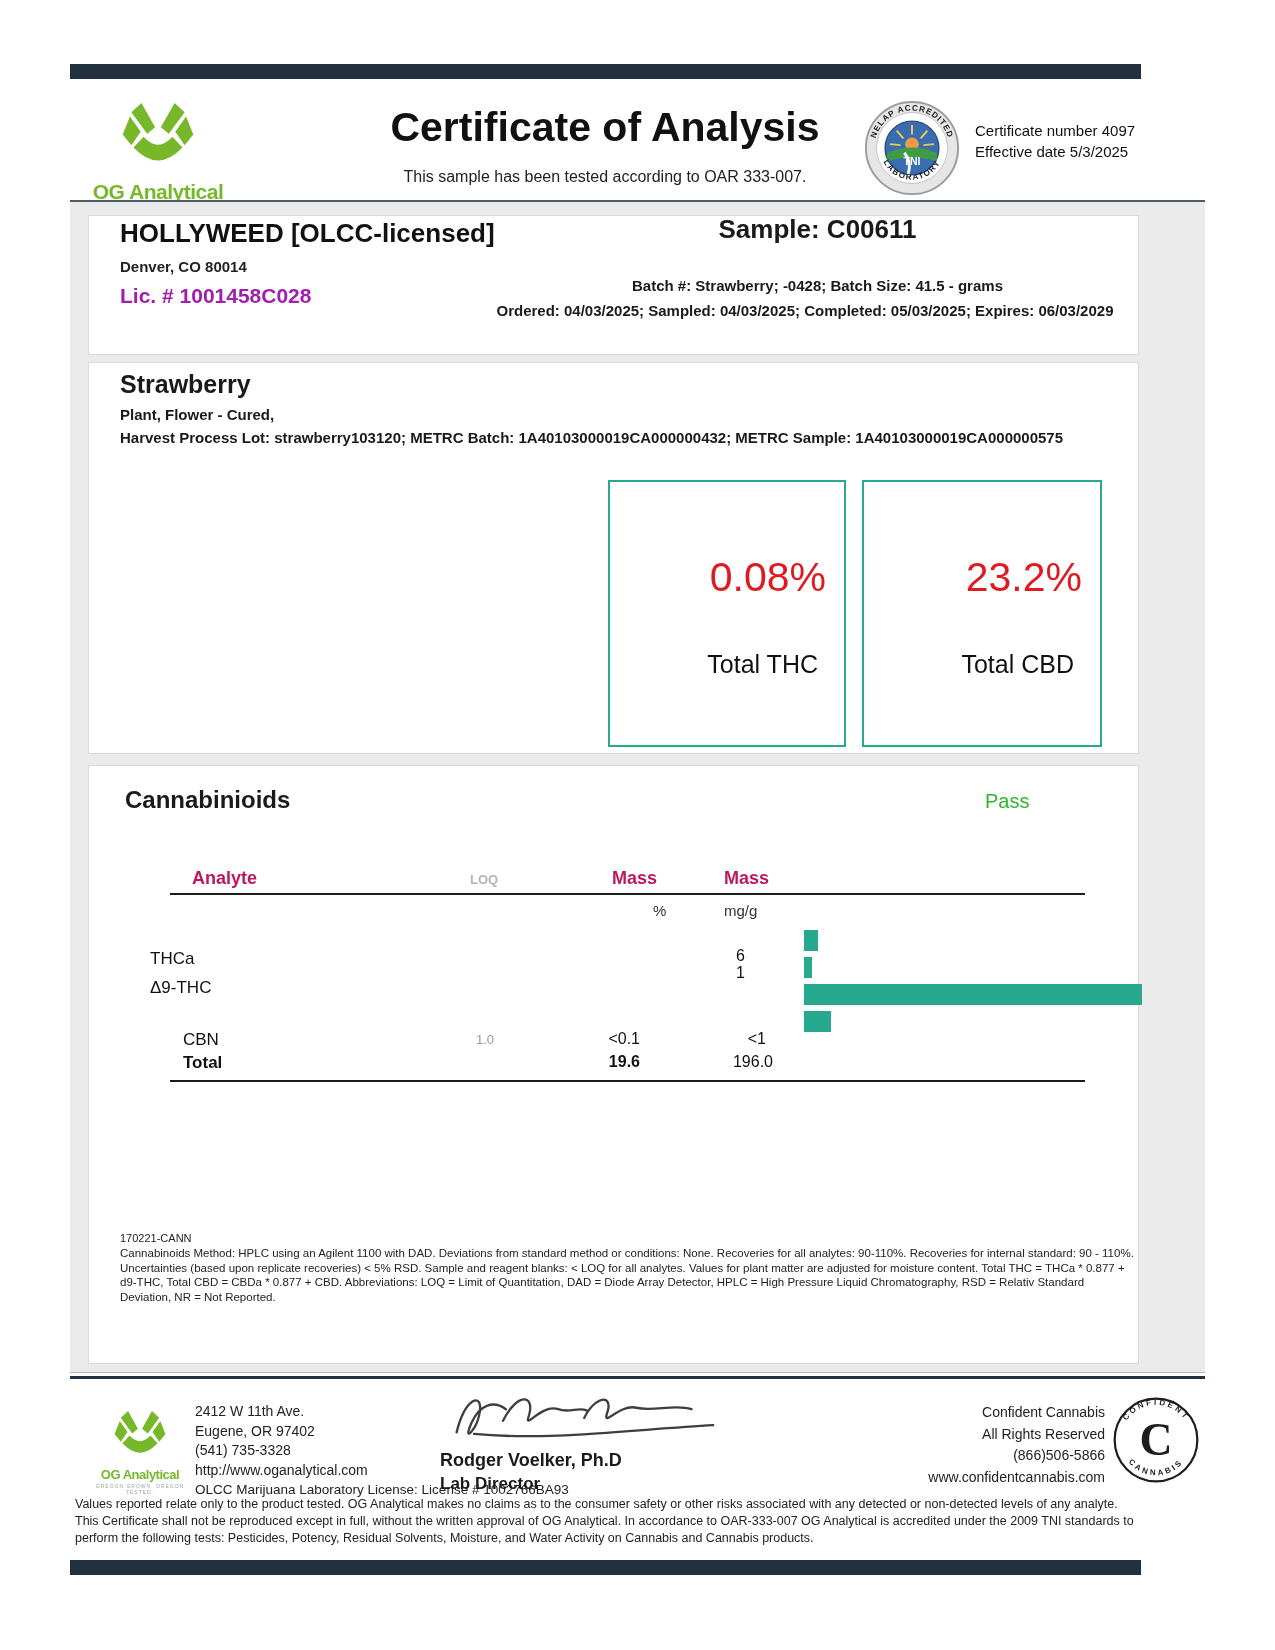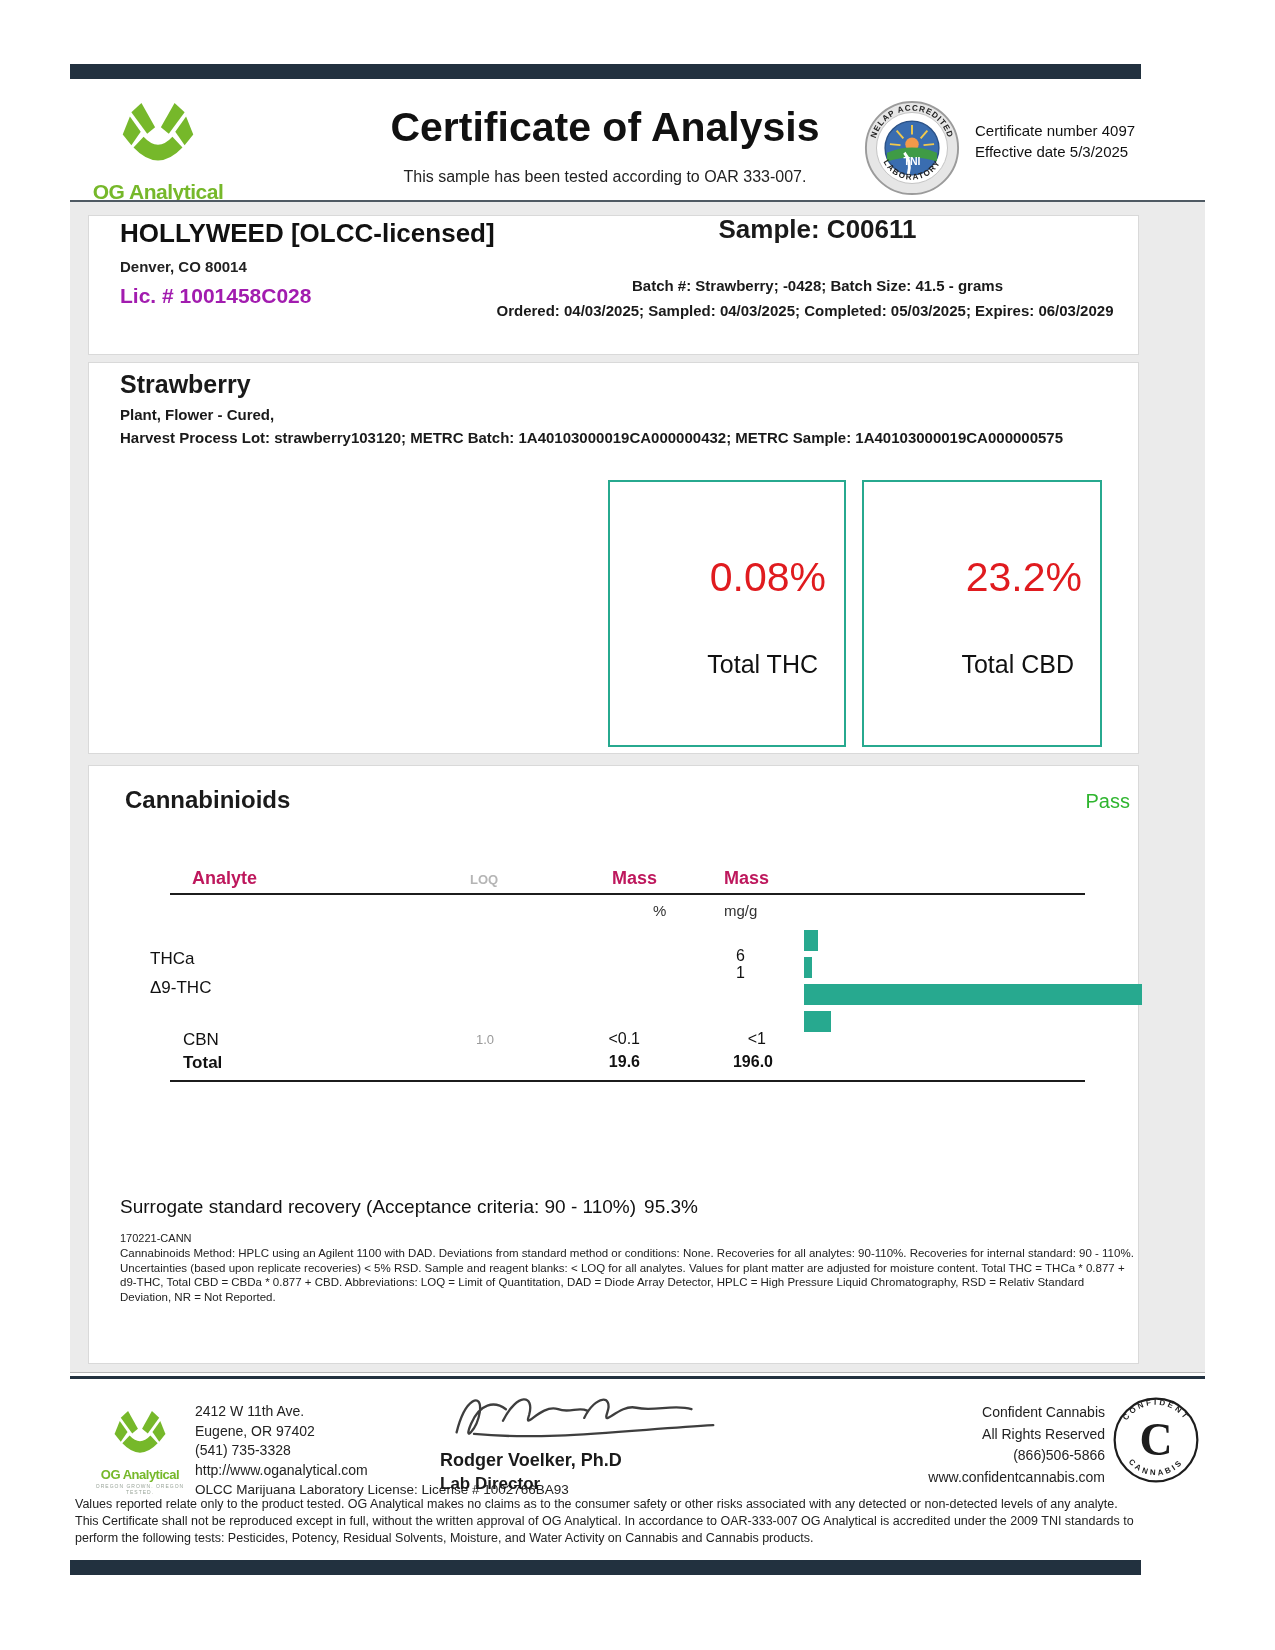--- a/index.html
+++ b/index.html
@@ -42,21 +42,21 @@
   .product-lot{left:120px;top:429px;font-size:15px;font-weight:600;}
 
   .result-box{position:absolute;top:480px;height:263px;border:2px solid var(--teal,#27a98f);background:#fff;}
   .box-thc{left:608px;width:234px;}
   .box-cbd{left:862px;width:236px;}
   .result-value{position:absolute;top:72px;right:18px;font-size:41px;color:var(--accent,#e01b1f);}
   .result-label{position:absolute;top:168px;right:26px;font-size:25px;color:#111;}
 
   
   .cann-title{left:125px;top:786px;font-size:24px;font-weight:600;}
-  .cann-pass{left:985px;top:790px;width:145px;text-align:right;font-size:20px;color:var(--pass,#2fb52f);}
+  .cann-pass{left:985px;top:790px;width:145px;font-size:20px;color:var(--pass,#2fb52f);}
   .th{position:absolute;top:868px;font-size:18px;font-weight:700;color:#be185d;}
   .th-analyte{left:192px;} .th-loq{left:470px;font-size:13px;font-weight:700;color:#b5b5b5;top:872px;}
   .th-mass1{left:612px;} .th-mass2{left:724px;}
   .table-rule-top{left:170px;top:893px;width:915px;height:2px;background:#1c1c1c;}
   .unit{position:absolute;top:902px;font-size:15px;color:#333;}
   .unit-pct{left:653px;} .unit-mgg{left:724px;}
 
   .bars{position:absolute;left:804px;top:930px;width:340px;height:110px;}
   .bar{position:absolute;left:0;height:21px;background:var(--teal,#27a98f);}
   .bar:nth-of-type(1){top:0;}
@@ -70,21 +70,21 @@
   .val{position:absolute;font-size:16px;color:#111;text-align:right;}
   .val-thca-mgg{left:645px;top:947px;width:100px;}
   .val-d9-mgg{left:645px;top:964px;width:100px;}
 
   .lab-cbn{left:183px;top:1030px;}
   .val-cbn-loq{left:394px;top:1032px;width:100px;font-size:13px;color:#9a9a9a;}
   .val-cbn-pct{left:540px;top:1030px;width:100px;}
   .val-cbn-mgg{left:666px;top:1030px;width:100px;}
   .lab-total{left:183px;top:1053px;font-weight:700;}
   .val-total-pct{left:540px;top:1053px;width:100px;font-weight:700;}
-  .val-total-mgg{left:673px;top:1053px;width:100px;font-weight:700;}
+  .val-total-mgg{left:673px;top:1053px;width:100px;font-weight:400;}
   .table-rule-bottom{left:170px;top:1080px;width:915px;height:2px;background:#1c1c1c;}
 
   .surrogate{left:120px;top:1196px;font-size:19px;color:#111;}
   .surrogate .sv{margin-left:8px;}
   .method-id{left:120px;top:1232px;font-size:11px;color:#222;}
   .method-text{left:120px;top:1246px;width:1016px;font-size:11.5px;line-height:14.6px;color:#222;}
 
   
   .footer-rule-light{left:70px;top:1372px;width:1135px;height:1px;background:#b5b5b5;}
   .footer-rule-dark{left:70px;top:1376px;width:1135px;height:3px;background:#22313f;}
@@ -215,23 +215,20 @@
   <div class="an-label lab-cbn">CBN</div>
   <div class="val val-cbn-loq">1.0</div>
   <div class="val val-cbn-pct">&lt;0.1</div>
   <div class="val val-cbn-mgg">&lt;1</div>
 
   <div class="an-label lab-total">Total</div>
   <div class="val val-total-pct">19.6</div>
   <div class="val val-total-mgg">196.0</div>
   <div class="abs table-rule-bottom"></div>
 
-  <div class="abs surrogate">
-    <span>Surrogate standard recovery (Acceptance criteria: 90 - 110%)</span><span class="sv">95.3%</span>
-  </div>
   <div class="abs method-id">170221-CANN</div>
   <div class="abs method-text">Cannabinoids Method: HPLC using an Agilent 1100 with DAD. Deviations from standard method or conditions: None. Recoveries for all analytes: 90-110%. Recoveries for internal standard: 90 - 110%. Uncertainties (based upon replicate recoveries) &lt; 5% RSD. Sample and reagent blanks: &lt; LOQ for all analytes. Values for plant matter are adjusted for moisture content. Total THC = THCa * 0.877 + d9-THC, Total CBD = CBDa * 0.877 + CBD. Abbreviations: LOQ = Limit of Quantitation, DAD = Diode Array Detector, HPLC = High Pressure Liquid Chromatography, RSD = Relativ Standard Deviation, NR = Not Reported.</div>
 
   <div class="abs footer-rule-light"></div>
   <div class="abs footer-rule-dark"></div>
 
   <div class="abs footer-brand">
     <svg width="52" height="54" viewBox="0 0 100 104">
       <g fill="#76b82a">
         <path d="M46 40 L27 6 L13 19 L35 49 Z"></path>

